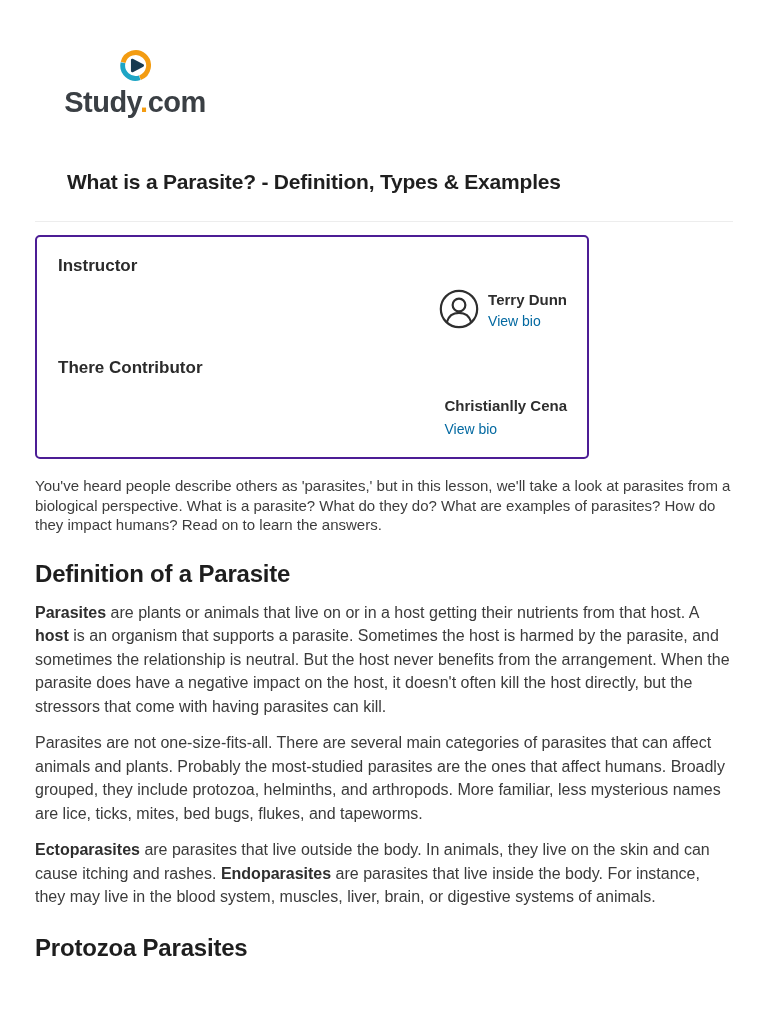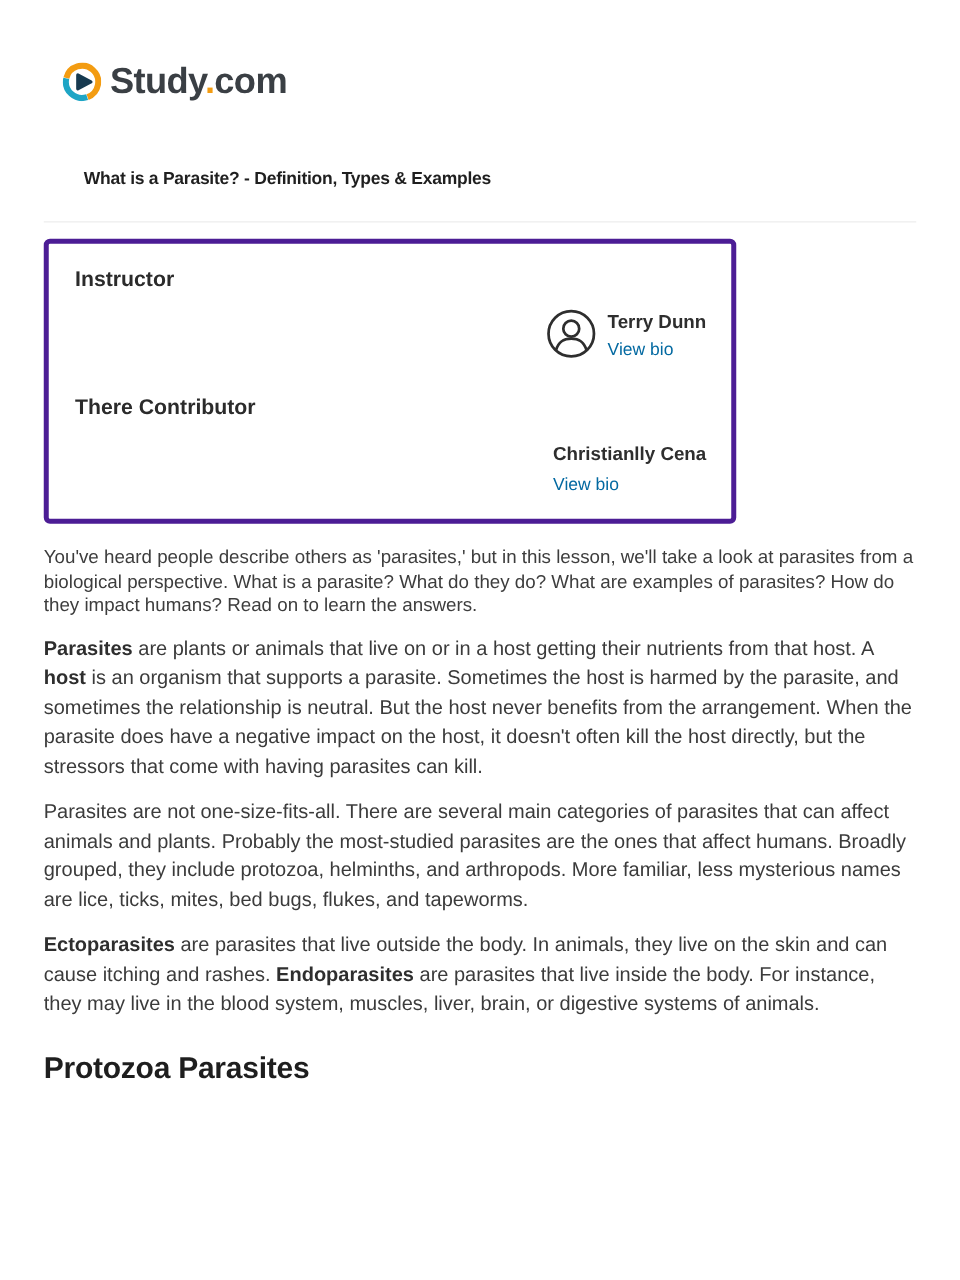--- a/index.html
+++ b/index.html
@@ -13,52 +13,53 @@
   .page { padding: 0 35px 60px 35px; }
 
   
   .logo-row {
     margin: 50px 0 0 15px;
     display: flex;
     align-items: center;
     gap: 7px;
     width: 170px;
     cursor: pointer;
+    flex-direction: column;
   }
   .logo-icon { width: 31px; height: 31px; display: block; }
   .logo-text {
     font-size: 29px;
     font-weight: bold;
     color: #3a3f44;
     letter-spacing: -0.5px;
     line-height: 1;
   }
   .logo-dot { color: #f39c12; }
 
   
   h1.page-title {
     margin: 53px 0 0 0;
     padding-left: 32px;
-    font-size: 14px;
+    font-size: 21px;
     font-weight: bold;
     color: #1f1f1f;
     letter-spacing: -0.2px;
   }
   .title-rule {
     margin-top: 27px;
     border: none;
     border-top: 1px solid #ededed;
     height: 0;
   }
 
   
   .instructor-card {
     margin-top: 13px;
     width: 554px;
-    border: 4px solid #4c1d95;
+    border: 2px solid #4c1d95;
     border-radius: 5px;
     background: #ffffff;
     padding: 19px 20px 20px 21px;
   }
   .role-label {
     font-size: 17px;
     font-weight: bold;
     color: #2b2b2b;
   }
   .role-label + .person-row { margin-top: 13px; }
@@ -151,19 +152,20 @@
           <div class="person-name">Christianlly Cena</div>
           <div class="view-bio">View bio</div>
         </div>
       </div>
     </div>
   </div>
 
   <p class="intro-para">You've heard people describe others as 'parasites,' but in this lesson, we'll take a look at parasites from a biological perspective. What is a parasite? What do they do? What are examples of parasites? How do they impact humans? Read on to learn the answers.</p>
 
   <div>
+      <h2 class="section-heading">Definition of a Parasite</h2>
       <p class="body-para"><b>Parasites</b> are plants or animals that live on or in a host getting their nutrients from that host. A <b>host</b> is an organism that supports a parasite. Sometimes the host is harmed by the parasite, and sometimes the relationship is neutral. But the host never benefits from the arrangement. When the parasite does have a negative impact on the host, it doesn't often kill the host directly, but the stressors that come with having parasites can kill.</p>
       <p class="body-para">Parasites are not one-size-fits-all. There are several main categories of parasites that can affect animals and plants. Probably the most-studied parasites are the ones that affect humans. Broadly grouped, they include protozoa, helminths, and arthropods. More familiar, less mysterious names are lice, ticks, mites, bed bugs, flukes, and tapeworms.</p>
       <p class="body-para"><b>Ectoparasites</b> are parasites that live outside the body. In animals, they live on the skin and can cause itching and rashes. <b>Endoparasites</b> are parasites that live inside the body. For instance, they may live in the blood system, muscles, liver, brain, or digestive systems of animals.</p>
       <h2 class="section-heading">Protozoa Parasites</h2>
     </div>
 
 </div>
 
 </body></html>

